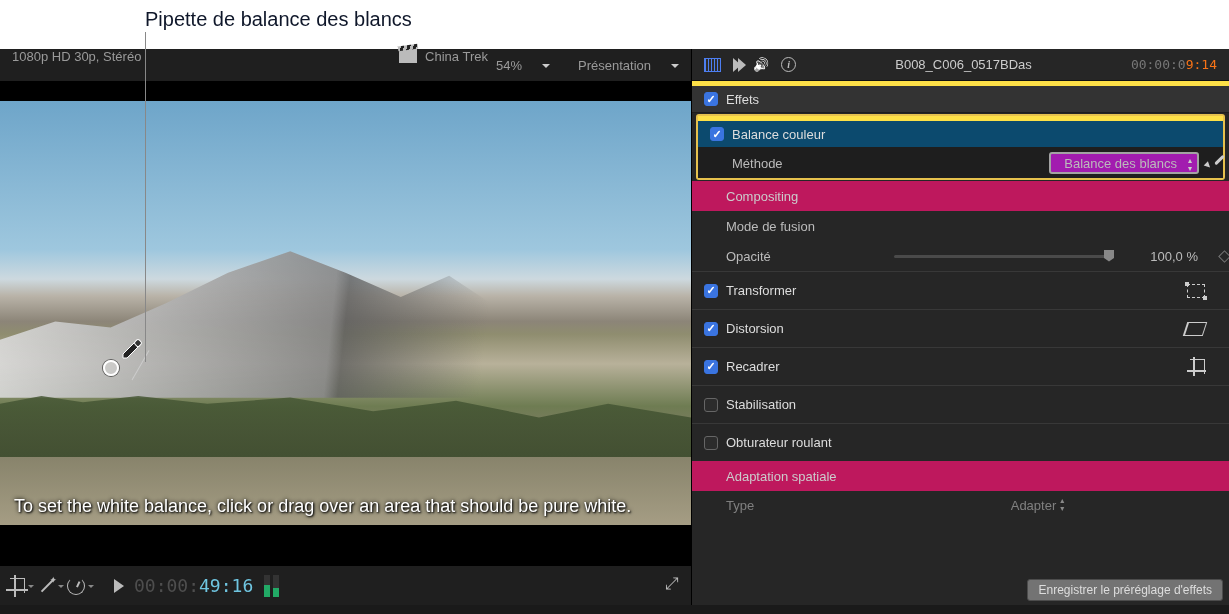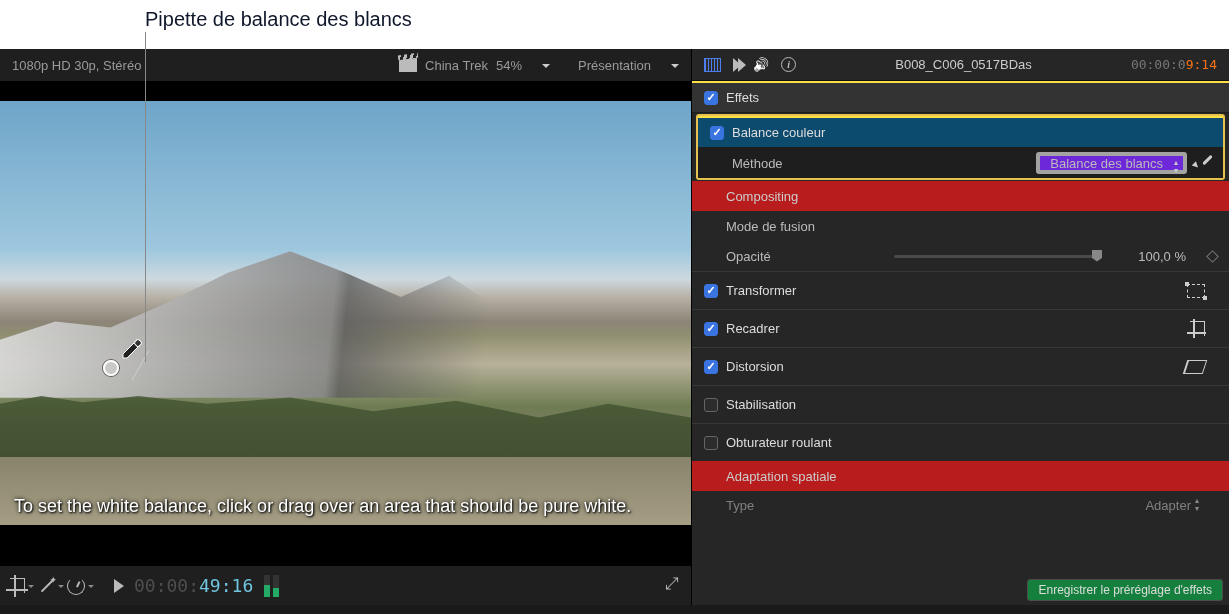--- a/index.html
+++ b/index.html
@@ -80,21 +80,20 @@
     width: 692px;
     background: #1f1f1f;
     display: flex;
     flex-direction: column;
     border-right: 1px solid #000;
     position: relative;
   }
   .viewer-top {
     height: 32px;
     display: flex;
-    align-items: center;
     padding: 0 12px;
     color: #9a9a9a;
     gap: 8px;
   }
   .viewer-top .spacer { flex: 1; }
   .clapper-icon { display:inline-block; width:18px; height:14px; background:#bbb; position:relative; }
   .clapper-icon::before { content:""; position:absolute; top:-4px; left:-1px; width:20px; height:5px;
     background: repeating-linear-gradient(115deg,#bbb 0,#bbb 3px,#222 3px,#222 6px); transform: rotate(-8deg);}
   .pop { display:flex; align-items:center; gap:20px; cursor:default;}
   .chev-down::after { content:""; display:inline-block; border:4px solid transparent; border-top-color:#ccc; transform:translateY(2px);}
@@ -192,47 +191,47 @@
   .geo-icn{width:0;height:0;border-left:8px solid #bbb;border-top:7px solid transparent;border-bottom:7px solid transparent;filter:drop-shadow(5px 0 0 #bbb);}
   .snd-icn::before{content:"🔊";font-size:13px;filter:grayscale(1) brightness(1.5);}
   .info-icn{width:15px;height:15px;border-radius:50%;border:1.5px solid #bbb;display:flex;align-items:center;justify-content:center;font-size:10px;font-style:italic;font-weight:bold;font-family:Georgia,serif;}
   .clip-name{flex:1;text-align:center;color:#ccc;}
   .tc-right{color:#777;font-family:ui-monospace,monospace;}
   .tc-right em{color:#f97316;font-style:normal;}
 
   .insp-body { flex:1; overflow:hidden; }
   .section-header{
     display:flex;align-items:center;height:32px;padding:0 12px;gap:8px;
-    background:#333;border-top:2px solid #fde047;border-bottom:1px solid #1e1e1e;
+    background:#333;border-top:5px solid #fde047;border-bottom:1px solid #1e1e1e;
     color:#ddd;
   }
   .checkbox{width:14px;height:14px;border-radius:3px;border:1px solid #666;background:#2c2c2c;display:flex;align-items:center;justify-content:center;}
   .checkbox.checked{background:#3a74e0;border-color:#3a74e0;}
   .checkbox.checked::after{content:"✓";color:#fff;font-size:11px;font-weight:bold;}
   .row {
-    display:flex;align-items:center;height:30px;padding:0 12px 0 34px;gap:10px;color:#bbb;
+    display:flex;align-items:center;height:30px;padding:0 0 0 34px;gap:10px;color:#bbb;
   }
   .row .label{flex:0 0 150px;}
   .row .control{flex:1;display:flex;align-items:center;justify-content:flex-end;gap:6px;}
   .hl-box {
     border:2px solid #e6c14d;border-radius:3px;margin:1px 4px;
   }
   .popup-val{
-    background:#6d28d9;border:4px solid #a3a3a3;border-radius:3px;height:22px;
+    background:#a21caf;border:2px solid #a3a3a3;border-radius:3px;height:22px;
     padding:0 20px 0 10px;display:flex;align-items:center;position:relative;min-width:150px;justify-content:flex-end;
   }
   .popup-val.min{min-width:100px;}
   .sort-arrows{position:absolute;right:5px;top:3px;font-size:8px;line-height:8px;color:#ccc;}
   .sort-arrows::before{content:"▴";display:block;}
   .sort-arrows::after{content:"▾";display:block;}
   .eyedrop-icn{width:18px;height:18px;position:relative;}
   .eyedrop-icn::before{content:"";position:absolute;width:3px;height:12px;background:#ccc;top:0;right:2px;transform:rotate(45deg);border-radius:2px;}
   .eyedrop-icn::after{content:"";position:absolute;bottom:1px;left:1px;width:0;height:0;border:3px solid transparent;border-top:6px solid #ccc;transform:rotate(-45deg);}
 
-  .subhead{padding-left:34px;color:#ccc;height:30px;display:flex;align-items:center;background:#b91c1c;}
+  .subhead{padding-left:34px;color:#ccc;height:30px;display:flex;align-items:center;background:#be185d;}
   .slider-track{flex:1;height:3px;background:#4a4a4a;border-radius:2px;position:relative;margin:0 8px;}
   .slider-thumb{position:absolute;right:0;top:-5px;width:10px;height:12px;background:#888;clip-path:polygon(0 0,100% 0,100% 70%,50% 100%,0 70%);}
   .value-box{min-width:70px;text-align:right;padding-right:4px;}
   .diamond{width:9px;height:9px;border:1px solid #777;transform:rotate(45deg);margin-left:8px;}
 
   .sec-row{
     display:flex;align-items:center;height:38px;padding:0 12px;gap:8px;color:#ddd;
     border-top:1px solid #383838;
   }
   .sec-icon{margin-left:auto;margin-right:12px;color:#ccc;}
@@ -244,21 +243,21 @@
   .crop2-icn::before{content:"";position:absolute;top:-3px;left:3px;width:1.5px;height:19px;background:#ccc;}
   .crop2-icn::after{content:"";position:absolute;left:-3px;top:10px;height:1.5px;width:19px;background:#ccc;}
   .distort-icn{width:20px;height:14px;border-top:1.5px solid #ccc;border-bottom:1.5px solid #ccc;position:relative;transform:skewX(-18deg);}
   .distort-icn::before{content:"";position:absolute;left:0;top:0;bottom:0;width:1.5px;background:#ccc;}
   .distort-icn::after{content:"";position:absolute;right:0;top:0;bottom:0;width:1.5px;background:#ccc;}
 
   .cut-row{height:28px;padding-left:34px;display:flex;align-items:center;color:#bbb;}
 
   .save-preset{
     position:absolute;bottom:4px;right:6px;height:22px;padding:0 10px;
-    background:#15803d;border:1px solid #4c4c4c;border-radius:3px;color:#ddd;
+    background:#737373;border:1px solid #4c4c4c;border-radius:3px;color:#ddd;
     display:flex;align-items:center;font-size:12px;
   }
   .rounded-corners{border-radius:6px;}
 </style>
 </head>
 <body>
 
 <div class="top-whitespace"></div>
 
 <div class="callout-label">Pipette de balance des blancs</div>
@@ -369,41 +368,41 @@
         <span class="diamond"></span>
       </div>
 
       <div class="sec-row">
         <span class="checkbox checked"></span>
         <span>Transformer</span>
         <span class="sec-icon transform-icn"></span>
       </div>
       <div class="sec-row">
         <span class="checkbox checked"></span>
+        <span>Distorsion</span>
+        <span class="sec-icon distort-icn"></span>
+      </div>
+      <div class="sec-row">
+        <span class="checkbox checked"></span>
         <span>Recadrer</span>
         <span class="sec-icon crop2-icn"></span>
-      </div>
-      <div class="sec-row">
-        <span class="checkbox checked"></span>
-        <span>Distorsion</span>
-        <span class="sec-icon distort-icn"></span>
       </div>
       <div class="sec-row">
         <span class="checkbox"></span>
         <span>Stabilisation</span>
       </div>
       <div class="sec-row">
         <span class="checkbox"></span>
         <span>Obturateur roulant</span>
       </div>
 
       <div class="subhead">Adaptation spatiale</div>
       <div class="cut-row" style="opacity:0.6">
         <span style="flex:0 0 150px">Type</span>
-        <span style="flex:1;display:flex;justify-content:flex-end;padding-right:30px;align-items:center;gap:4px;">
+        <span style="flex:1;display:flex;justify-content:center;padding-right:30px;align-items:center;gap:4px;">
           <span>Adapter</span>
           <span class="sort-arrows" style="position:relative;right:0;top:0"></span>
         </span>
       </div>
     </div>
 
     <div class="save-preset">Enregistrer le préréglage d'effets</div>
   </div>
 </div>
 

